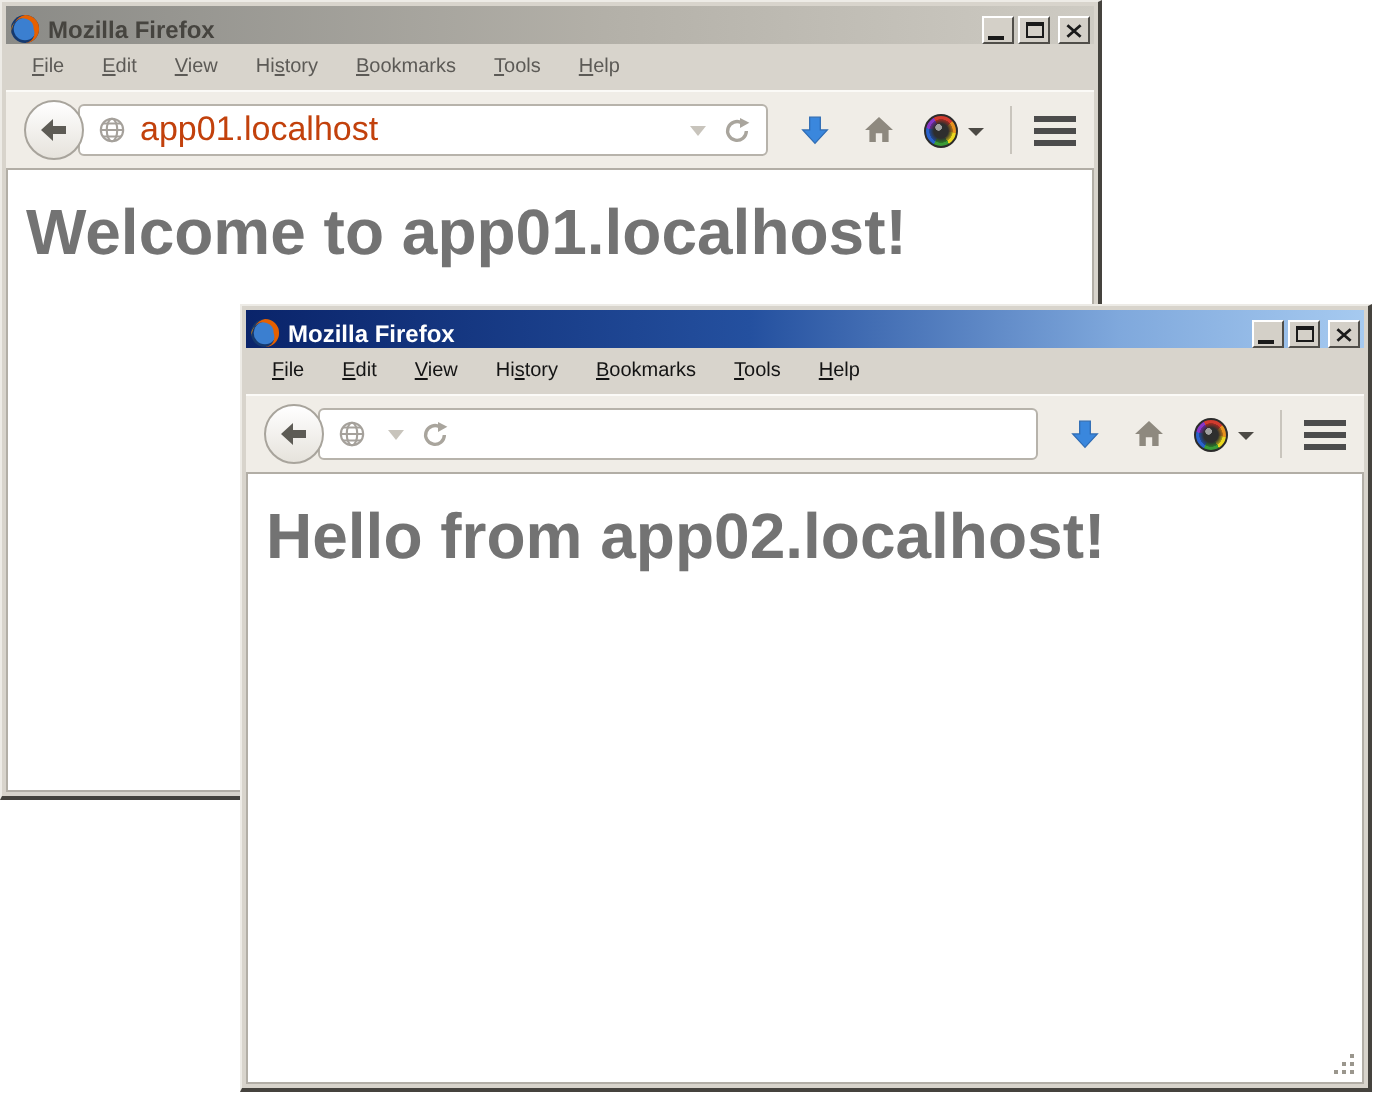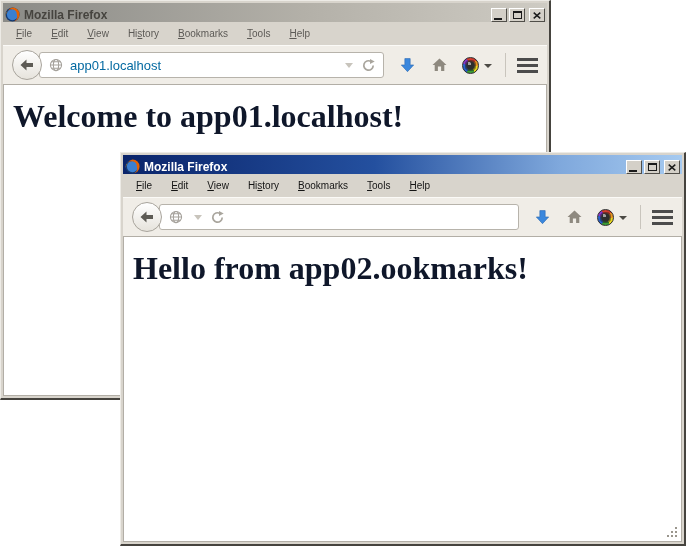--- a/index.html
+++ b/index.html
@@ -85,21 +85,21 @@
     flex:1;height:26px;
     margin-left:-3px;
     background:#ffffff;
     border:1px solid #b7b3ab;border-radius:3px;
     display:flex;align-items:center;
     padding:0 7px 0 9px;
     box-sizing:border-box;
     min-width:0;
   }
   .urlbar .globe{display:flex;margin-right:7px;}
-  .url-text{flex:1;font-size:13px;color:#0369a1;white-space:nowrap;overflow:hidden;}
+  .url-text{flex:1;font-size:17px;color:#c2410c;white-space:nowrap;overflow:hidden;}
   .tri-down{
     width:0;height:0;
     border-left:4px solid transparent;border-right:4px solid transparent;
     border-top:5px solid #c8c4bc;
     margin:0 8px 0 4px;
   }
   .tool-icon{display:flex;align-items:center;justify-content:center;background:none;border:none;padding:0;cursor:default;}
   .tool-icon.dl{margin-left:15px;}
   .tool-icon.home{margin-left:15px;}
   .wheel-group{display:flex;align-items:center;margin-left:14px;}
@@ -125,22 +125,22 @@
   }
 
   
   .content{
     flex:1;background:var(--content-bg,#ffffff);
     border:1px solid #b2aea6;
     position:relative;overflow:hidden;
   }
   .content h1{
     margin:13px 0 0 0;padding:0 0 0 9px;
-    font-family:Liberation Serif, serif;
-    font-weight:bold;font-size:32px;color:#0f172a;
+    font-family:Liberation Sans, sans-serif;
+    font-weight:bold;font-size:32px;color:#737373;
     white-space:nowrap;
   }
   .resize-grip{position:absolute;right:2px;bottom:2px;}
 </style>
 </head>
 <body>
 
 <div class="window is-inactive" id="win-back">
   <div class="titlebar inactive">
     <span class="app-icon">
@@ -297,21 +297,21 @@
     </button>
     <button class="tool-icon wheel-group">
       <span class="colorwheel"></span>
       <span class="caret-down"></span>
     </button>
     <span class="vsep"></span>
     <button class="hamburger"></button>
   </div>
 
   <div class="content">
-    <h1>Hello from app02.ookmarks!</h1>
+    <h1>Hello from app02.localhost!</h1>
     <svg class="resize-grip" width="13" height="13" viewBox="0 0 13 13">
       <g fill="#ffffff">
           <rect x="10" y="10" width="2" height="2"></rect>
           <rect x="10" y="6" width="2" height="2"></rect>
           <rect x="6" y="10" width="2" height="2"></rect>
           <rect x="10" y="2" width="2" height="2"></rect>
           <rect x="6" y="6" width="2" height="2"></rect>
           <rect x="2" y="10" width="2" height="2"></rect>
         </g>
       <g fill="#9a968d">

